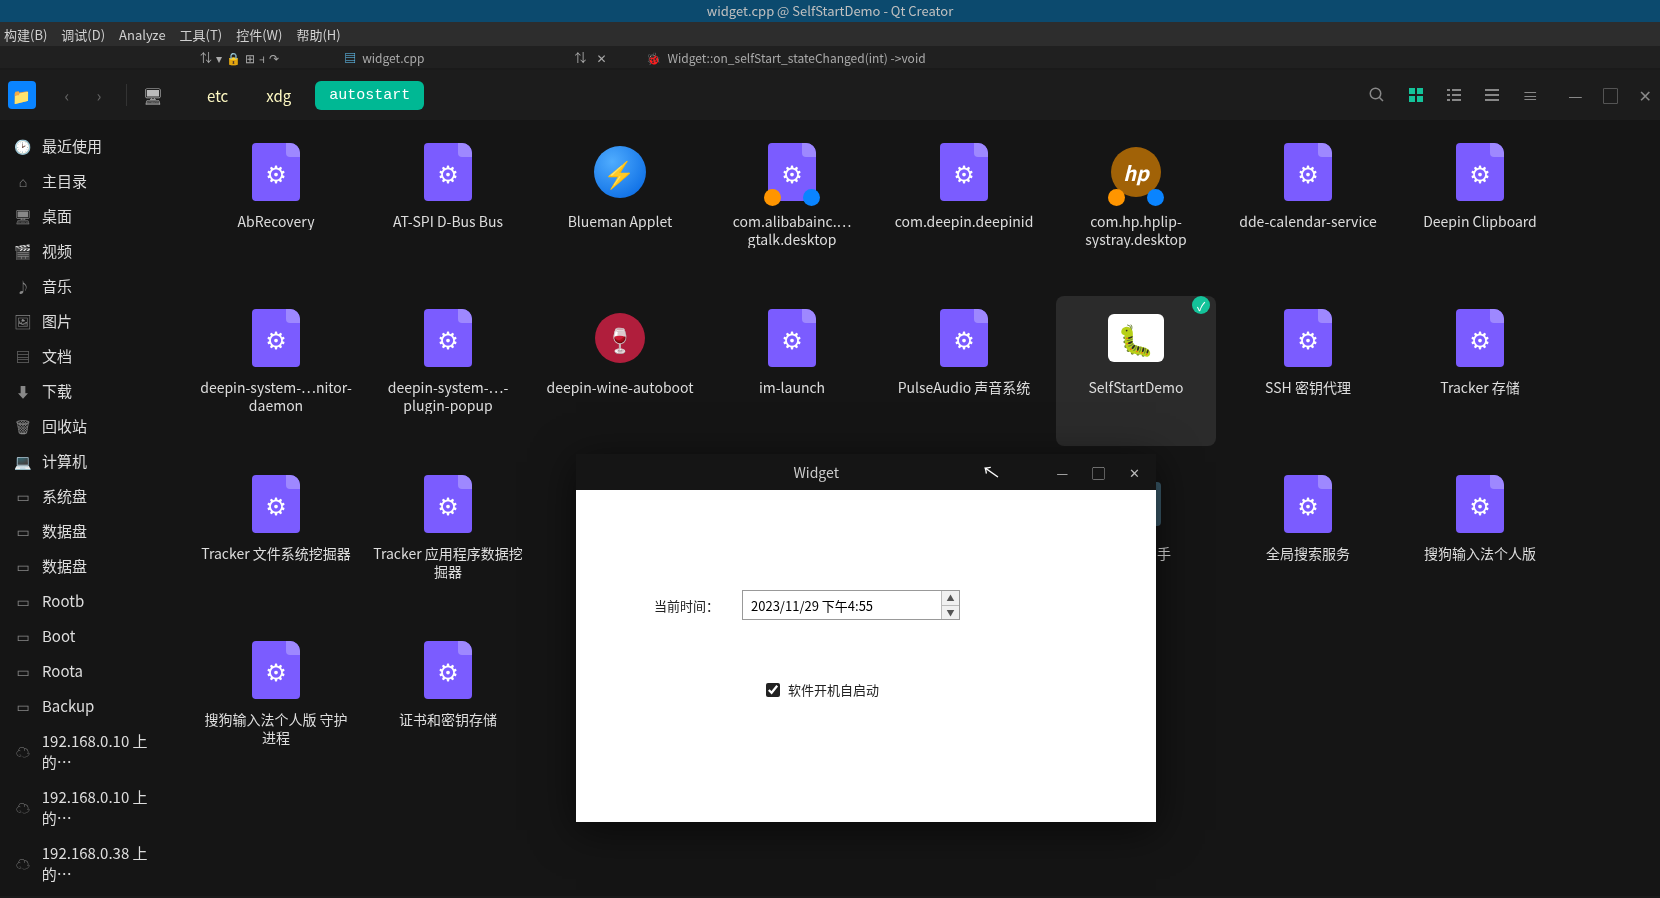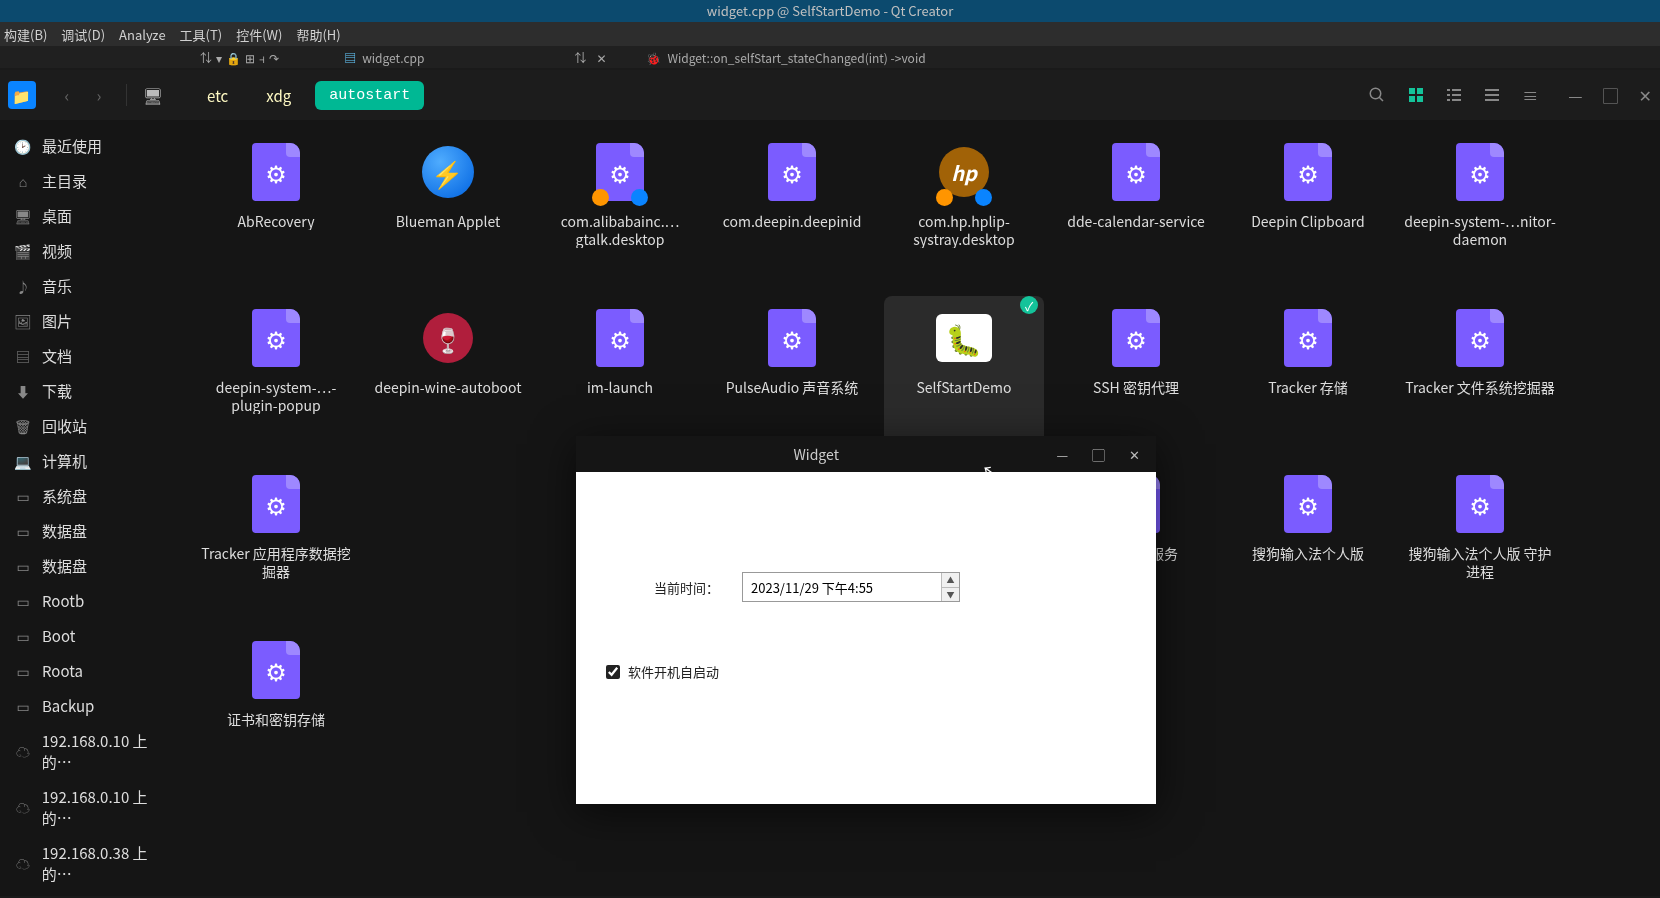--- a/index.html
+++ b/index.html
@@ -55,34 +55,34 @@
 
 
 .bt-icon { width: 52px; height: 52px; border-radius: 50%; background: radial-gradient(circle at 35% 30%, #4facfe, #0062e0); display: flex; align-items: center; justify-content: center; color: #fff; font-size: 26px; font-weight: bold; }
 .wine-icon { width: 50px; height: 50px; border-radius: 50%; background: #b01e3c; display: flex; align-items: center; justify-content: center; color: #fff; font-size: 24px; }
 .hp-icon { width: 50px; height: 50px; border-radius: 50%; background: #a16207; display: flex; align-items: center; justify-content: center; color: #fff; font-size: 20px; font-weight: bold; font-style: italic; }
 .bug-icon { width: 56px; height: 48px; background: #fff; border-radius: 6px; display: flex; align-items: center; justify-content: center; font-size: 30px; }
 .printer-icon { width: 50px; height: 44px; background: #3a5a6a; border-radius: 4px; position: relative; }
 .printer-icon::before { content: ''; position: absolute; top: -8px; left: 8px; right: 8px; height: 10px; background: #6a8a9a; border-radius: 2px 2px 0 0; }
 
 
-.widget-win { position: absolute; top: 436px; left: 576px; width: 580px; height: 368px; background: #fff; box-shadow: 0 8px 40px rgba(0,0,0,0.6); }
+.widget-win { position: absolute; top: 454px; left: 576px; width: 580px; height: 368px; background: #fff; box-shadow: 0 8px 40px rgba(0,0,0,0.6); }
 .widget-title { height: 36px; background: #151515; display: flex; align-items: center; color: #ccc; font-size: 14px; }
 .widget-title .ttxt { flex: 1; text-align: center; }
 .widget-title .wctrl { display: flex; gap: 24px; padding-right: 16px; color: #bbb; font-size: 13px; }
 .widget-title .wctrl span { cursor: pointer; }
 .widget-body { padding: 40px 30px; color: #222; font-size: 13px; }
 .wrow { display: flex; align-items: center; gap: 18px; margin-bottom: 60px; margin-top: 60px; margin-left: 48px; }
 .wrow label { min-width: 70px; }
 .datetime { display: flex; align-items: stretch; border: 1px solid #999; height: 30px; width: 218px; }
 .datetime input { border: none; outline: none; flex: 1; padding: 0 8px; font-size: 13px; }
 .spinner { width: 18px; display: flex; flex-direction: column; border-left: 1px solid #bbb; }
 .spinner div { flex: 1; display: flex; align-items: center; justify-content: center; font-size: 8px; color: #555; background: #f0f0f0; cursor: pointer; }
 .spinner div:first-child { border-bottom: 1px solid #bbb; }
-.wcheck { display: flex; align-items: center; gap: 8px; }
+.wcheck { display: flex; align-items: center; gap: 8px; margin-left: 160px; }
 .wcheck input { width: 14px; height: 14px; accent-color: #222; }
 
 .cursor { position: absolute; top: 458px; left: 982px; font-size: 18px; color: #fff; transform: rotate(-10deg); pointer-events: none; }
 </style>
 </head>
 <body>
 
 <div class="qt-title">widget.cpp @ SelfStartDemo - Qt Creator</div>
 <div class="qt-menu">
     <span class="qt-menu-item">构建(B)</span>
@@ -255,20 +255,26 @@
     <div class="content">
       <div class="grid" id="grid">
           <div class="fitem">
             <div class="ficon">
               <div class="ficon-gear"></div>
             </div>
             <div class="fname">AbRecovery</div>
           </div>
           <div class="fitem">
             <div class="ficon">
+              <div class="ficon-gear"></div>
+            </div>
+            <div class="fname">AT-SPI D-Bus Bus</div>
+          </div>
+          <div class="fitem">
+            <div class="ficon">
               <div class="bt-icon">⚡</div>
             </div>
             <div class="fname">Blueman Applet</div>
           </div>
           <div class="fitem">
             <div class="ficon">
               <div class="ficon-gear"></div>
               <div class="overlay-icons">
                 <span style="background:#ff9500"></span>
                 <span style="background:#0a84ff"></span>

